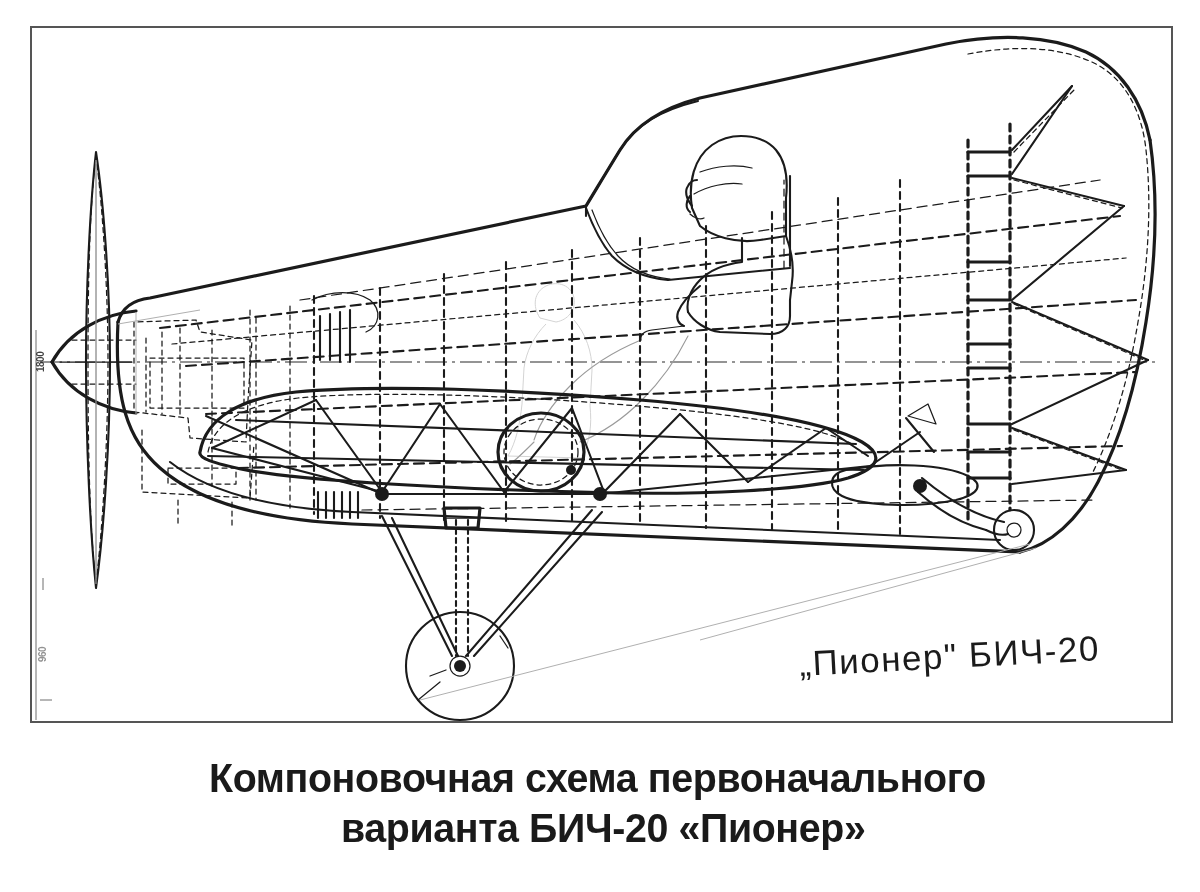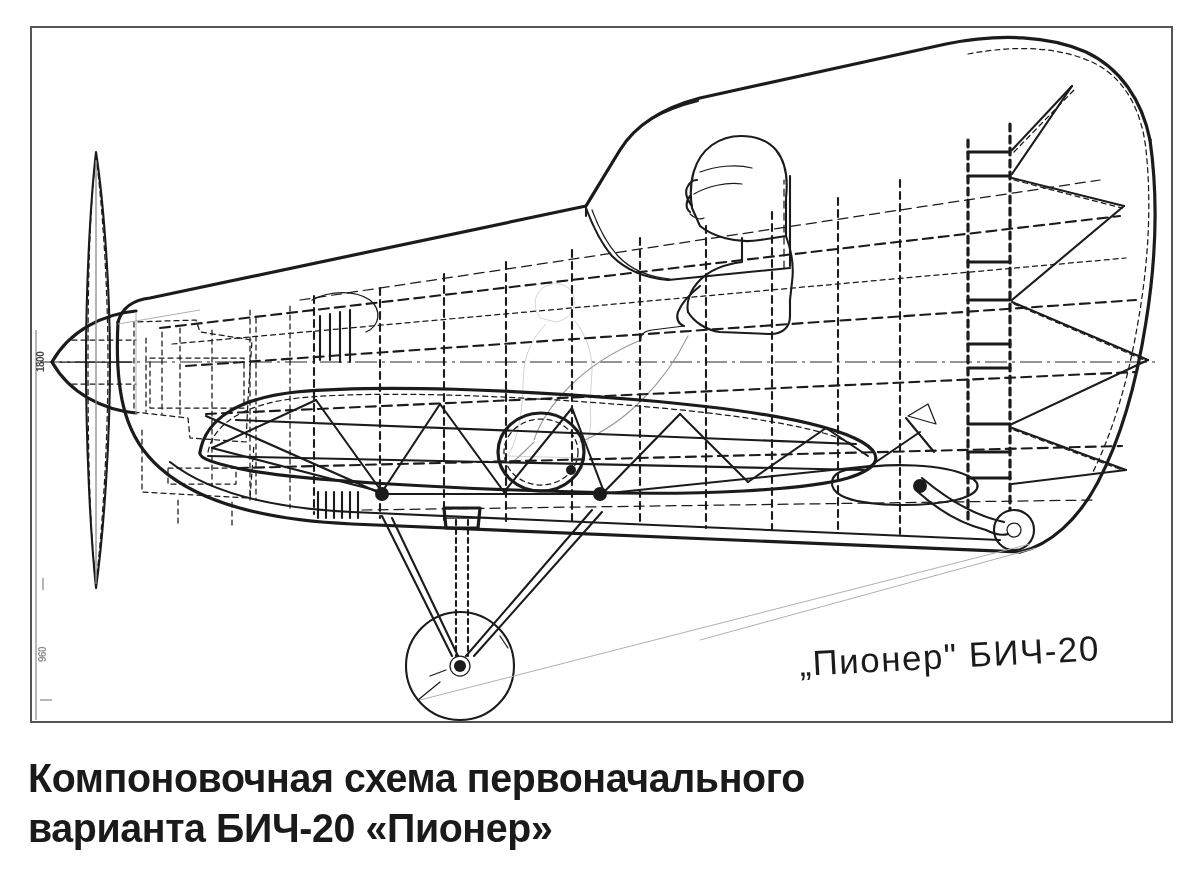--- a/index.html
+++ b/index.html
@@ -15,21 +15,21 @@
     position:absolute;left:0;top:0;width:1200px;height:735px;
     background:#fff;overflow:hidden;
   }
   #plate svg{display:block;}
 
   
   #caption{
     position:absolute;left:0;top:735px;width:1200px;height:157px;
     background:#fff;
     display:flex;flex-direction:column;justify-content:flex-start;
-    padding:18px 0 0 28px;box-sizing:border-box;
+    padding:18px 0 0 28px;box-sizing:border-box;align-items:center;
   }
   .cap-line{
     font-family:"Liberation Sans","DejaVu Sans",sans-serif;
     font-weight:700;
     font-size:41px;
     line-height:50px;
     letter-spacing:-0.4px;
     color:#1a1a1a;
     white-space:nowrap;
     transform:scaleX(0.96);

